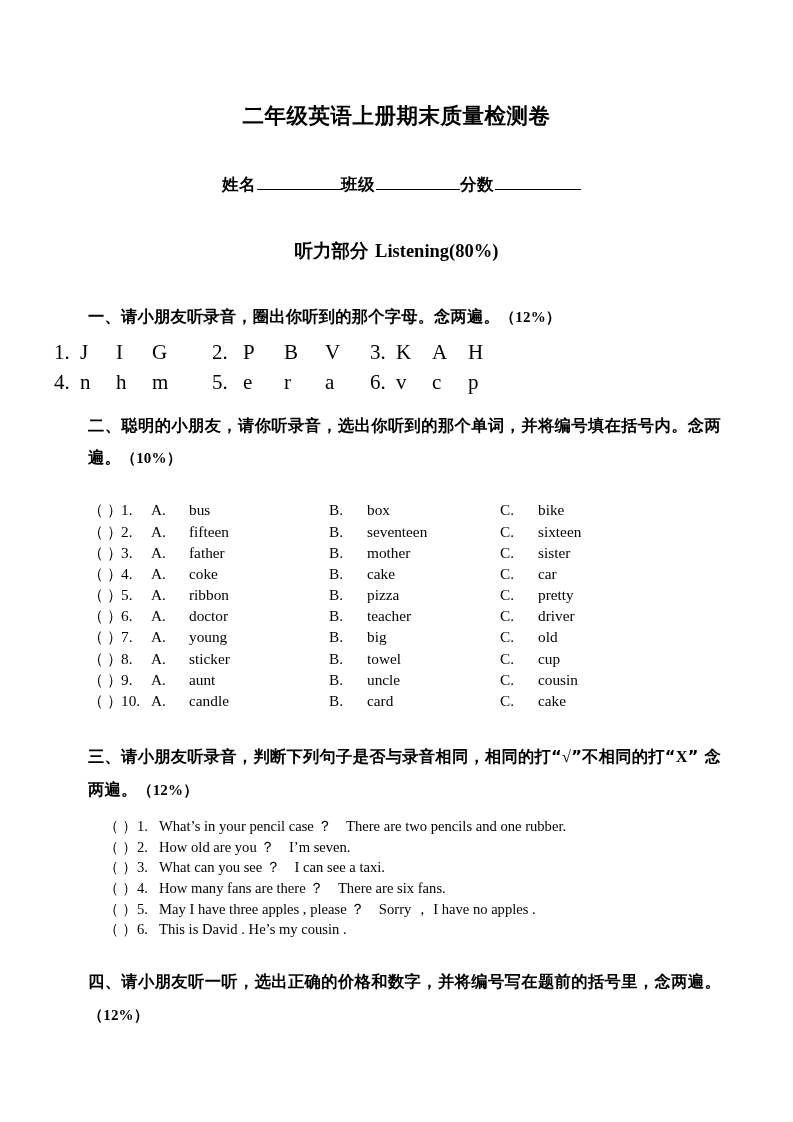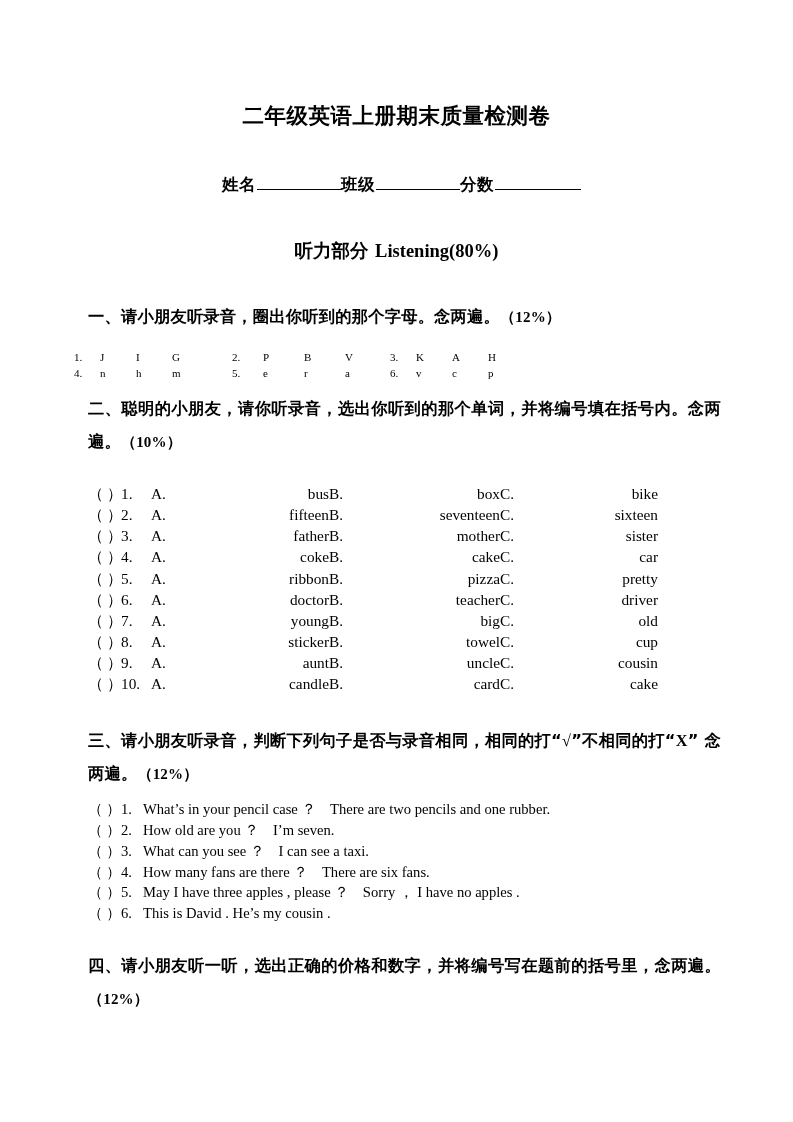--- a/index.html
+++ b/index.html
@@ -89,23 +89,23 @@
     font-weight: bold;
   }
 
   .sec1-head { margin-top: 38px; }
   .sec2-head { margin-top: 12px; }
   .sec3-head { margin-top: 30px; }
   .sec4-head { margin-top: 26px; }
 
   
   .letters-block {
-    margin-top: 16px;
-    padding-left: 74px;
-    font-size: 11px;
+    margin-top: 4px;
+    padding-left: 54px;
+    font-size: 21px;
     line-height: 1.42;
   }
   .letter-row { white-space: nowrap; }
   .letter-group {
     display: inline-block;
     width: 158px;
     vertical-align: top;
   }
   .letter-group .lg-num {
     display: inline-block;
@@ -130,36 +130,36 @@
     display: inline-block;
     width: 33px;
   }
   .choice-row .qnum {
     display: inline-block;
     width: 30px;
   }
   .choice-row .opt {
     display: inline-block;
     width: 105px;
-    text-align: right;
   }
   .choice-row .opt-letter {
     display: inline-block;
     width: 38px;
   }
   .choice-row .opt-a { width: 140px; }
   .choice-row .opt-b { width: 133px; }
   .choice-row .opt-c { width: 120px; }
 
   
   .sentence-list {
     margin-top: 9px;
     padding-left: 88px;
     font-size: 14.6px;
     line-height: 1.42;
+    margin-left: 16px;
   }
   .sentence-row { white-space: nowrap; }
   .sentence-row .paren {
     display: inline-block;
     width: 33px;
   }
   .sentence-row .snum {
     display: inline-block;
     width: 22px;
   }

